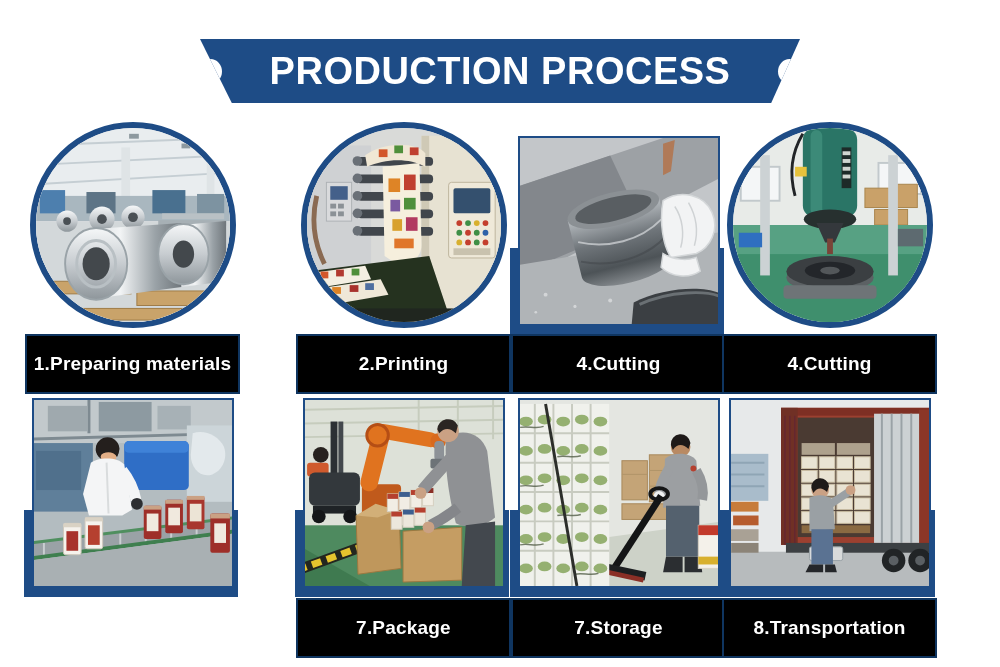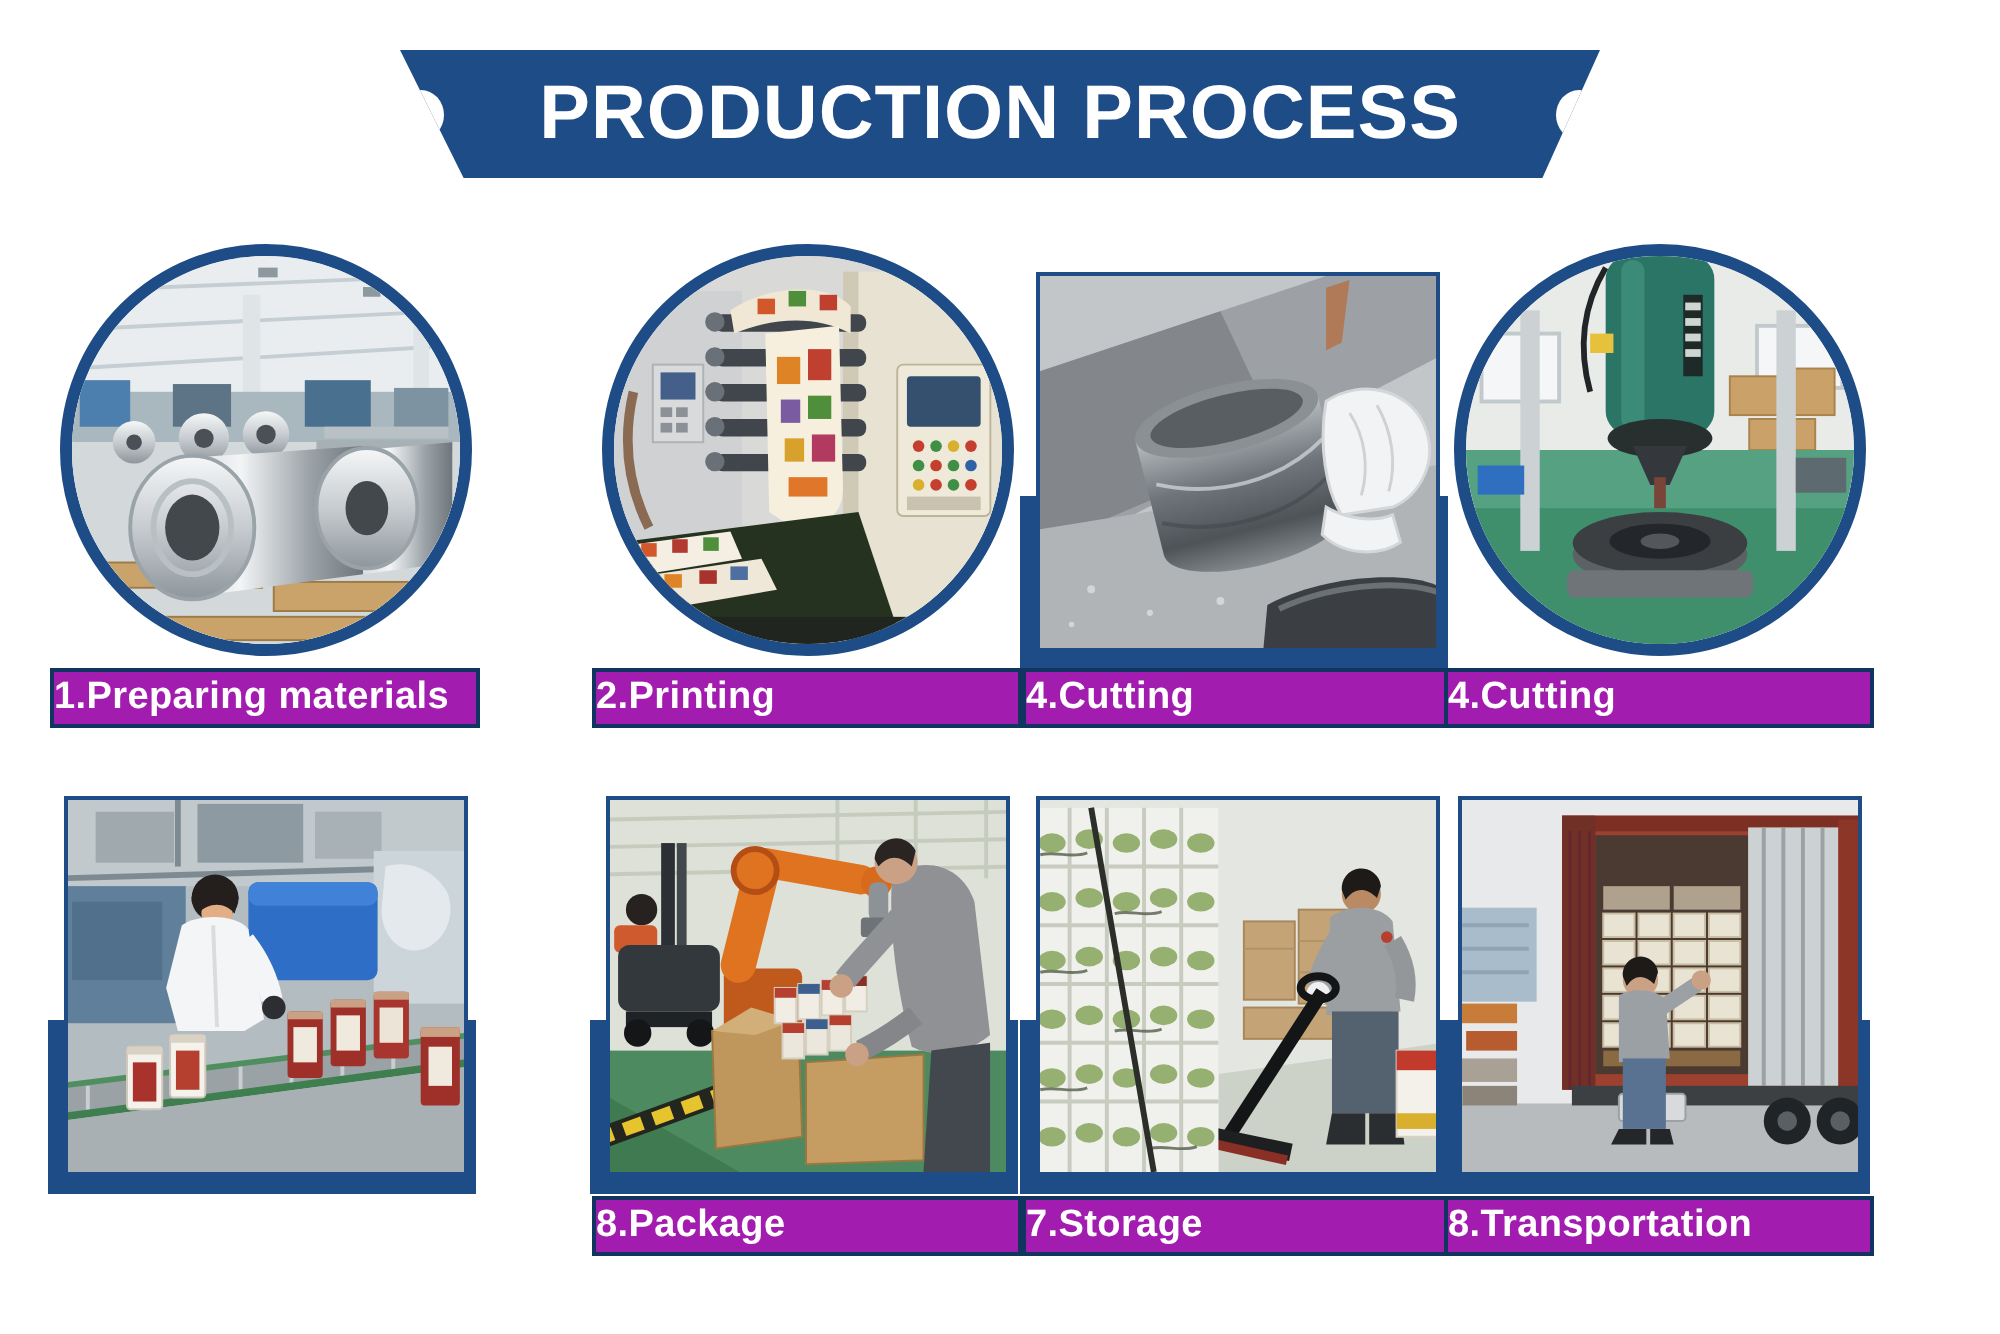--- a/index.html
+++ b/index.html
@@ -2,21 +2,21 @@
 <html><head>
 <meta charset="utf-8">
 <style>
   html,body{margin:0;padding:0;background:#ffffff;}
   .canvas{
     position:relative;width:1000px;height:667px;background:#ffffff;
     font-family:"Liberation Sans",sans-serif;overflow:hidden;
   }
   
   .banner{
-    position:absolute;left:200px;top:25px;width:600px;height:64px;
+    position:absolute;left:200px;top:39px;width:600px;height:64px;
     background:#1e4c86;
     clip-path:polygon(0% 0%,100% 0%,95.2% 100%,5.3% 100%);
     display:flex;align-items:center;justify-content:center;gap:48px;
   }
   .banner .dot{width:23px;height:25px;border-radius:50%;background:#ffffff;flex:0 0 auto;}
   .banner-title{
     margin:0;color:#ffffff;font-size:38px;font-weight:bold;
     letter-spacing:0.5px;white-space:nowrap;
   }
   
@@ -32,23 +32,23 @@
   .rect-photo::before{
     content:"";position:absolute;left:-8px;right:-4px;bottom:-9px;height:46%;
     background:#1e4c86;
   }
   .rect-photo svg{
     position:absolute;inset:0;width:100%;height:100%;display:block;
     border:2px solid #1e4c86;box-sizing:border-box;background:#d8dadc;
   }
   
   .step-label{
-    position:absolute;width:215px;height:30px;
-    background:#a21caf;border:2px solid #0f3560;box-sizing:border-box;
-    display:flex;align-items:center;justify-content:flex-start;
+    position:absolute;width:215px;height:60px;
+    background:#000000;border:2px solid #0f3560;box-sizing:border-box;
+    display:flex;align-items:center;justify-content:center;
     color:#ffffff;font-weight:bold;font-size:19px;white-space:nowrap;
     letter-spacing:0.2px;
   }
   
   .c1{left:25px;} .c2{left:268px;margin-left:28px;} .c3{left:511px;} .c4{left:722px;}
   .row-img-1{top:120px;height:212px;}
   .row-lbl-1{top:334px;}
   .row-img-2{top:398px;height:192px;}
   .row-lbl-2{top:598px;}
 </style>
@@ -626,21 +626,21 @@
         <path d="M106,106 L124,94" stroke="#9aa0a4" stroke-width="8" fill="none"></path>
         <circle cx="126" cy="92" r="5" fill="#caa184"></circle>
         <rect x="86" y="132" width="22" height="36" fill="#5a7292"></rect>
         <path d="M84,168 L98,168 L98,176 L80,176 Z" fill="#24262a"></path>
         <path d="M100,168 L110,168 L112,176 L100,176 Z" fill="#24262a"></path>
       </svg>
     </div>
   </div>
 
   <div class="step-label row-lbl-2 c2">
-      <span>8.Package</span>
+      <span>7.Package</span>
     </div>
   <div class="step-label row-lbl-2 c3">
       <span>7.Storage</span>
     </div>
   <div class="step-label row-lbl-2 c4">
       <span>8.Transportation</span>
     </div>
 
 </div>
 

